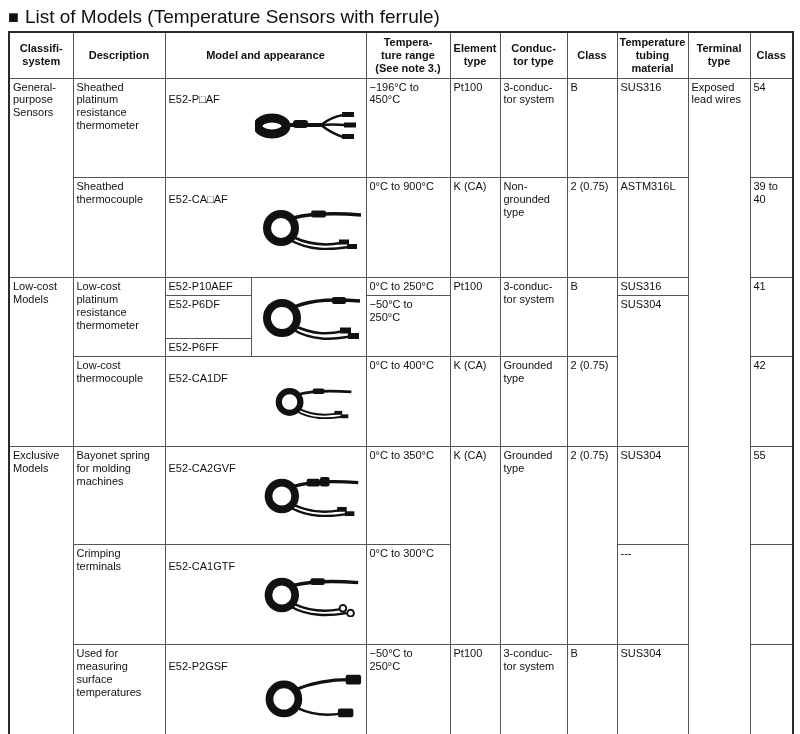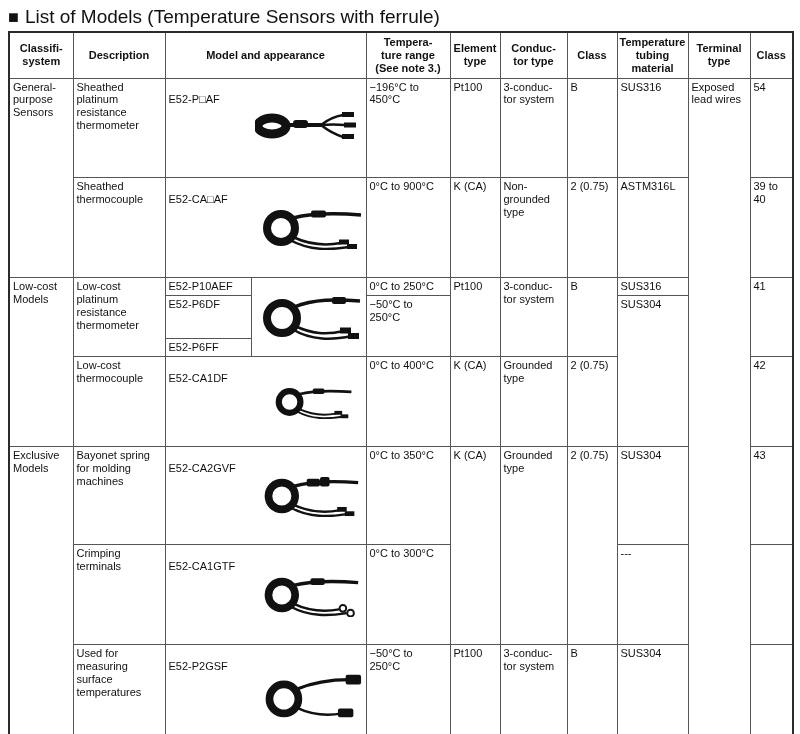--- a/index.html
+++ b/index.html
@@ -223,21 +223,21 @@
             </svg>
           </span>
         </div>
       </td>
       <td>0°C to 350°C</td>
       <td rowspan="2">K (CA)</td>
       <td rowspan="2">Grounded
 type</td>
       <td rowspan="2">2 (0.75)</td>
       <td>SUS304</td>
-      <td>43</td>
+      <td>55</td>
     </tr>
 
     <tr style="height:49px">
       <td>Crimping
 terminals</td>
       <td colspan="2">
         <div class="model-flex">
           <span class="model-name">E52-CA1GTF</span>
           <span class="model-art">
             <svg width="105" height="44" viewBox="0 0 110 44">

